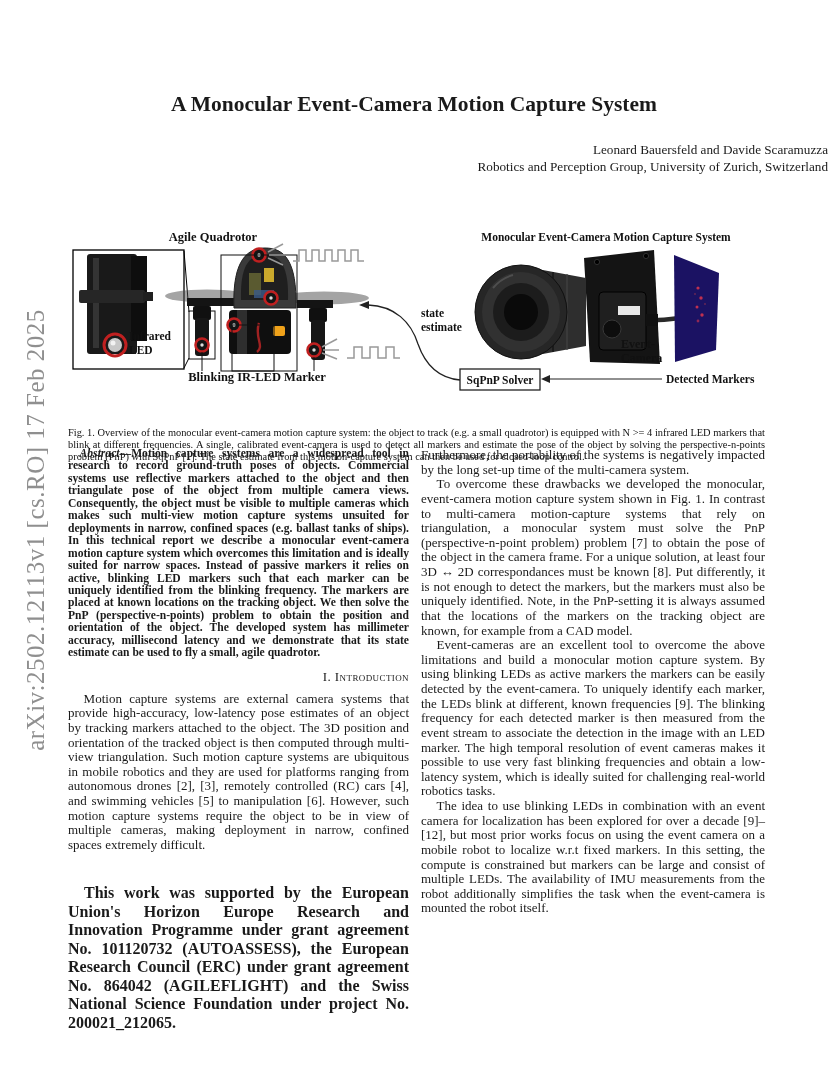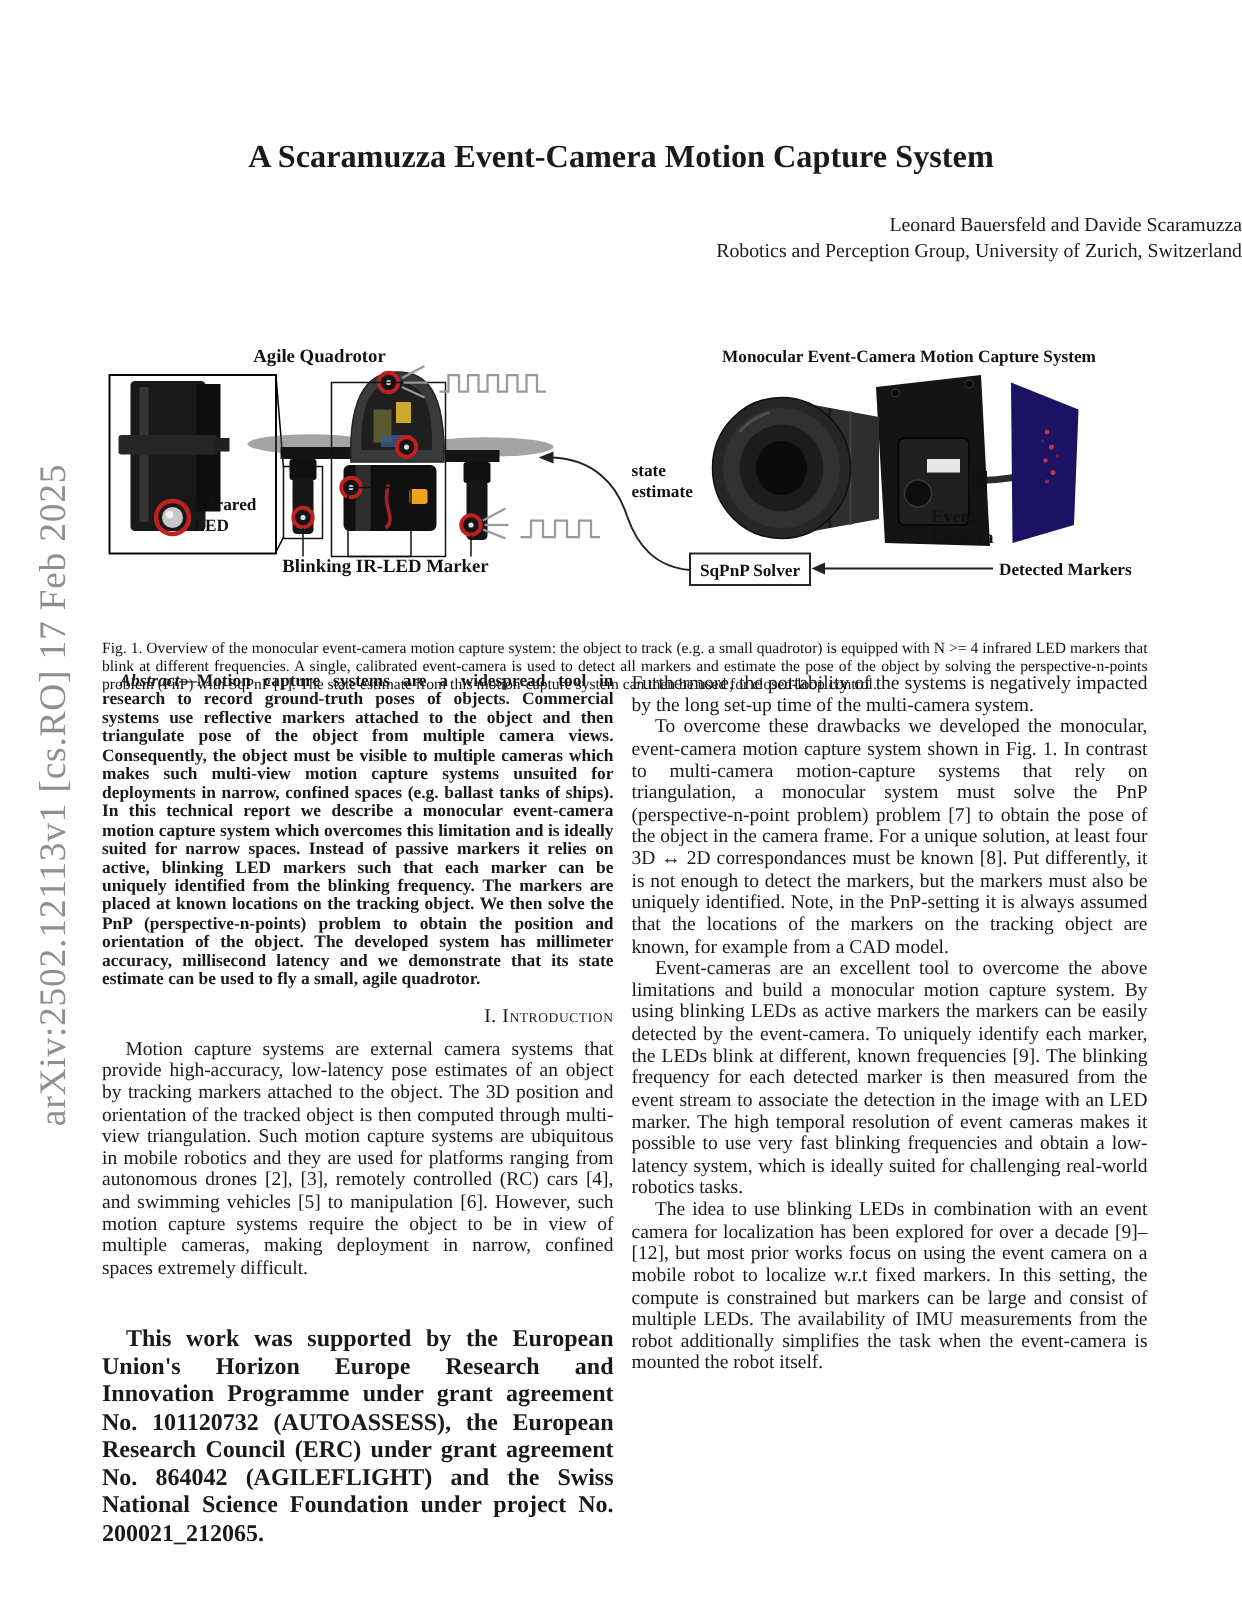--- a/index.html
+++ b/index.html
@@ -47,21 +47,21 @@
   svg text{font-family:"Liberation Serif","DejaVu Serif",serif;}
   .figlabel{font-weight:bold;fill:#111;}
 </style>
 </head>
 <body>
 
 <div id="page">
 
   <div id="arxiv-watermark">arXiv:2502.12113v1  [cs.RO]  17 Feb 2025</div>
 
-  <div id="paper-title">A Scaramuzza Event-Camera Motion Capture System</div>
+  <div id="paper-title">A Monocular Event-Camera Motion Capture System</div>
 
   <div id="authors-block">
     <div>Leonard Bauersfeld and Davide Scaramuzza</div>
     <div>Robotics and Perception Group, University of Zurich, Switzerland</div>
   </div>
 
   <div id="figure-wrap">
     <svg width="697" height="166" viewBox="0 0 697 166">
 
       <text class="figlabel" x="144" y="13" font-size="12.5" text-anchor="middle">Agile Quadrotor</text>

